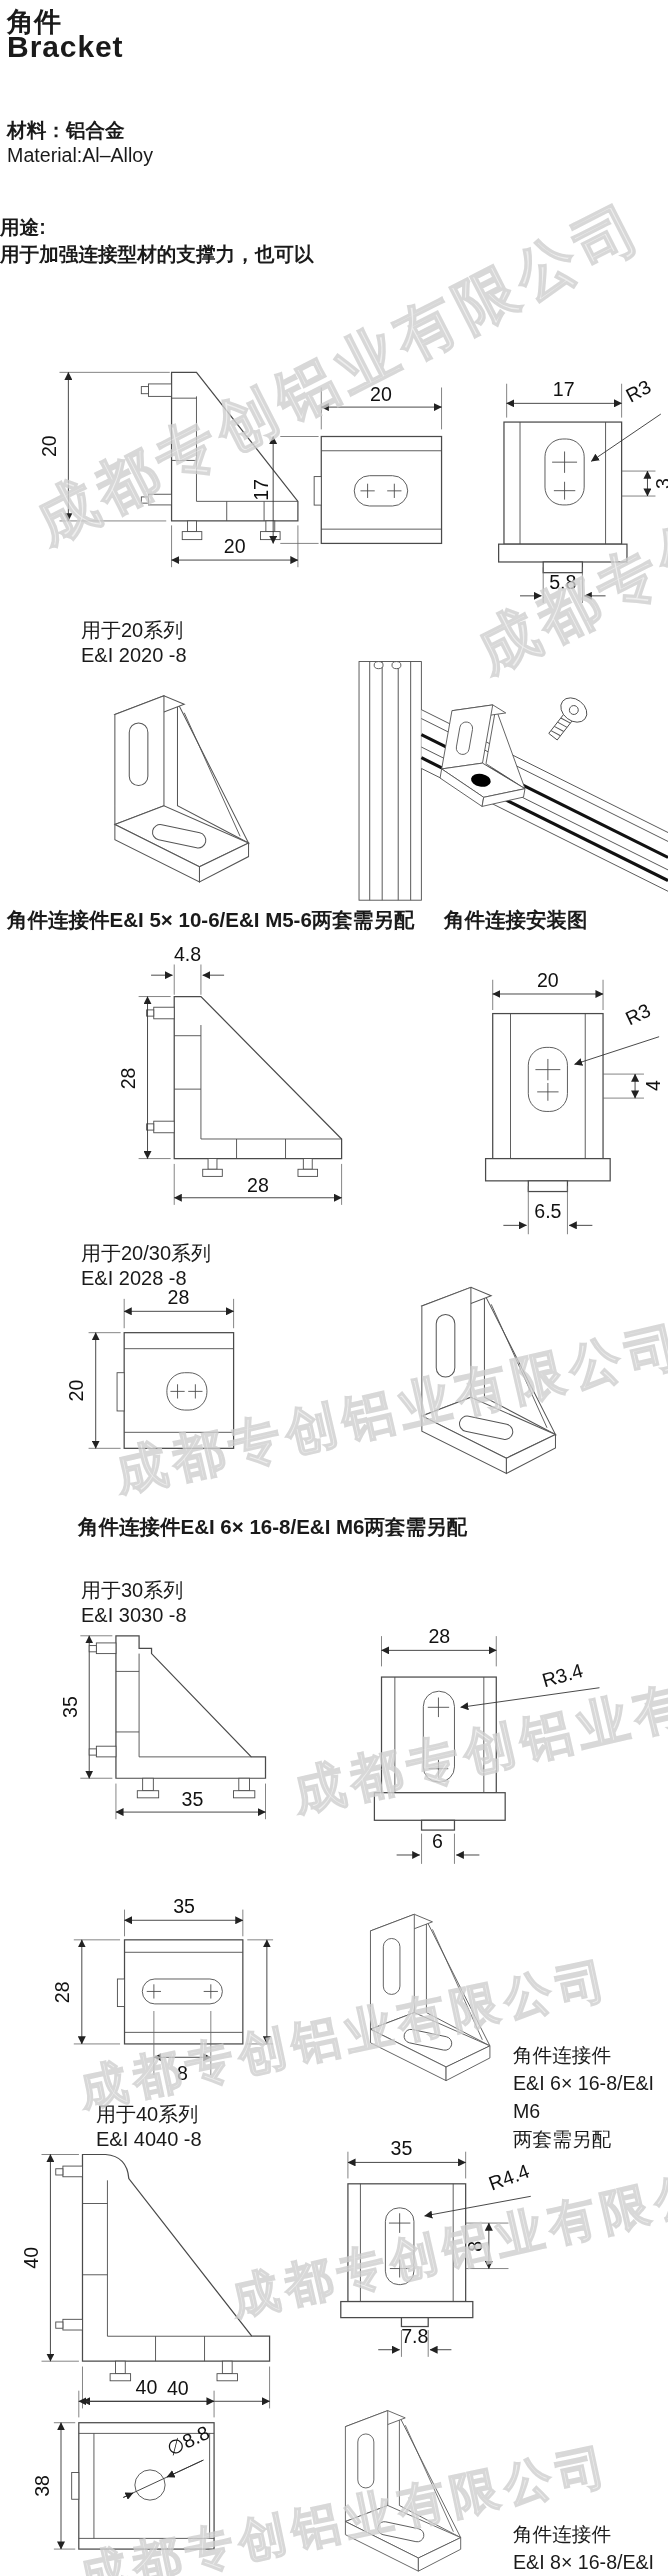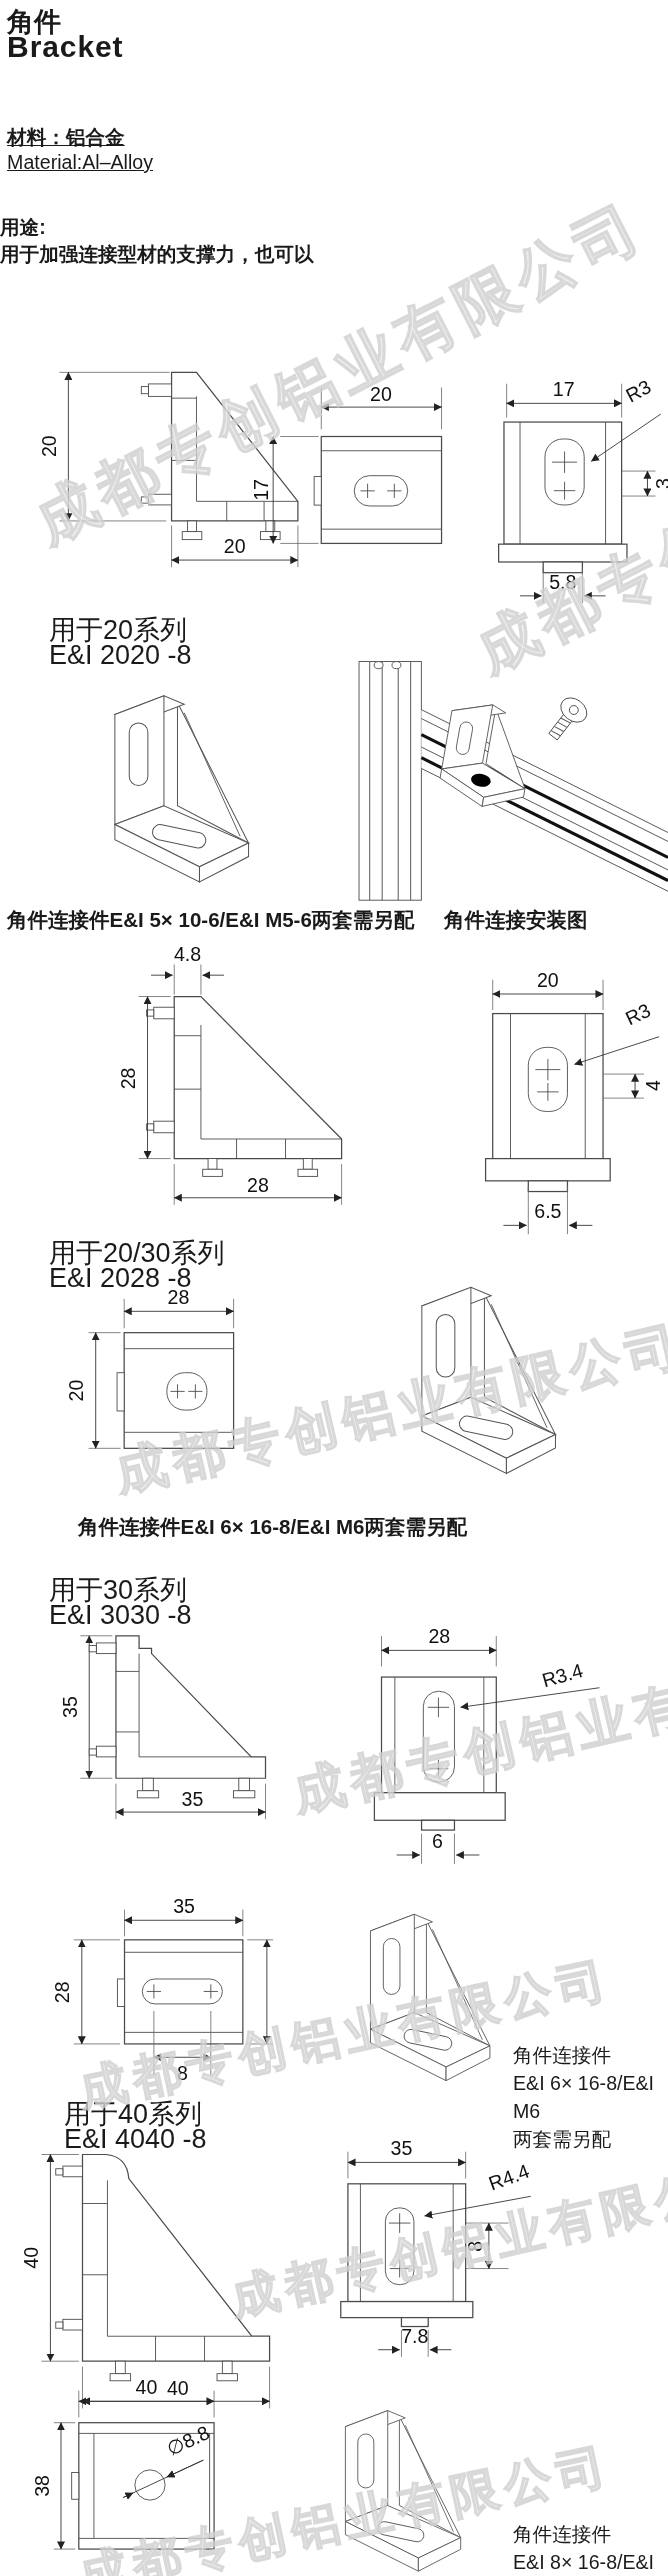--- a/index.html
+++ b/index.html
@@ -4,21 +4,21 @@
 <style>
   html,body{margin:0;padding:0;background:#ffffff;}
   #page{position:relative;width:669px;height:2576px;background:#fff;overflow:hidden;
         font-family:"Liberation Sans",sans-serif;color:#1a1a1a;}
   .abs{position:absolute;}
   .title-cn{font-size:27px;font-weight:bold;}
   .title-en{font-size:30px;font-weight:bold;letter-spacing:0.9px;}
   .mat-cn{font-size:19.6px;font-weight:bold;}
   .mat-en{font-size:19.6px;}
   .usage{font-size:19.6px;font-weight:bold;line-height:27px;width:348px;}
-  .uselabel{font-size:27px;line-height:25px;}
+  .uselabel{font-size:20px;line-height:25px;margin-left:32px;}
   .caption{font-size:20.5px;font-weight:bold;}
   .caption3{font-size:19.6px;line-height:28px;margin-top:28px;}
   .wm{position:absolute;font-weight:bold;white-space:nowrap;letter-spacing:6.2px;
       color:#ebebeb;-webkit-text-stroke:1.3px #cfcfcf;opacity:.8;
       transform-origin:0 50%;z-index:4;pointer-events:none;}
   svg{position:absolute;z-index:2;overflow:visible;}
   .ol{stroke:#4a4a4a;stroke-width:1.4;fill:#ffffff;}
   .il{stroke:#4a4a4a;stroke-width:1;fill:none;}
   .sc{stroke:#4a4a4a;stroke-width:1;fill:#ffffff;}
   .el{stroke:#666;stroke-width:0.9;}
@@ -48,21 +48,21 @@
   <span class="wm" style="left:481px;top:615px;font-size:61px;transform:rotate(-27deg);">成都专创铝业有限公司</span>
   <span class="wm" style="left:116px;top:1440px;font-size:52px;transform:rotate(-13deg);">成都专创铝业有限公司</span>
   <span class="wm" style="left:294px;top:1760px;font-size:52px;transform:rotate(-13deg);">成都专创铝业有限公司</span>
   <span class="wm" style="left:232px;top:2268px;font-size:48px;transform:rotate(-13deg);">成都专创铝业有限公司</span>
   <span class="wm" style="left:80px;top:2059px;font-size:48px;transform:rotate(-12deg);">成都专创铝业有限公司</span>
   <span class="wm" style="left:80px;top:2545px;font-size:48px;transform:rotate(-12deg);">成都专创铝业有限公司</span>
 
   <div class="abs title-cn" style="left:7.1px;top:3.6px;">角件</div>
   <div class="abs title-en" style="left:7.1px;top:30px;text-align:center;">Bracket</div>
 
-  <div class="abs" style="left:7.1px;top:124px;text-decoration:underline;">
+  <div class="abs" style="left:7.1px;top:117px;">
     <div class="mat-cn">材料：铝合金</div>
     <div class="mat-en">Material:Al–Alloy</div>
   </div>
 
   <div class="abs usage" style="left:0;top:214px;">
     <div>用途:</div>
     <div>用于加强连接型材的支撑力，也可以</div>
   </div>
 
   <svg style="left:13.4px;top:343px;" width="294" height="258" viewBox="0 0 330 290">

